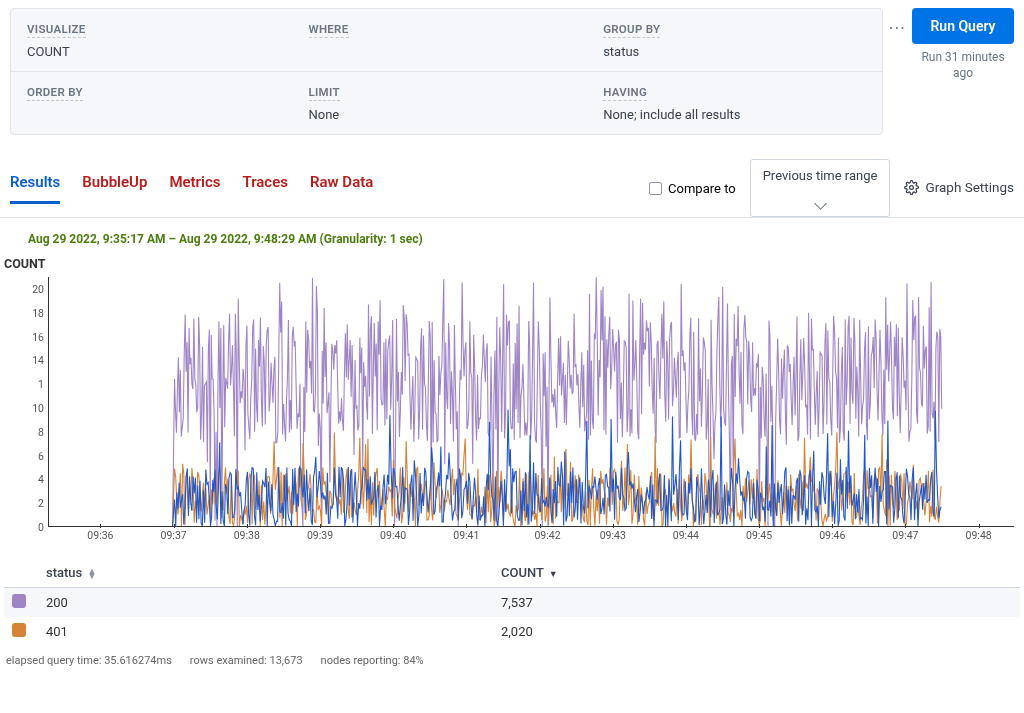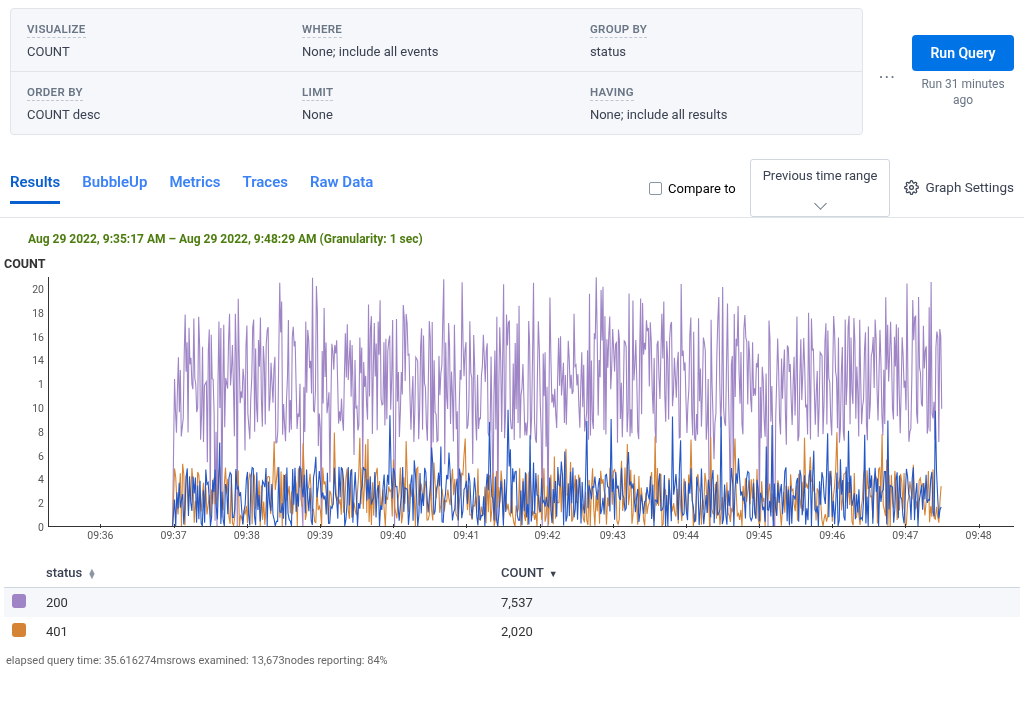--- a/index.html
+++ b/index.html
@@ -1,18 +1,18 @@
 <!DOCTYPE html>
 <html><head>
 <meta charset="utf-8">
 <style>
   * { box-sizing: border-box; margin: 0; padding: 0; font-family: -apple-system, BlinkMacSystemFont, "Segoe UI", Roboto, sans-serif; }
   body { background: #fff; color: #333; font-size: 13px; }
   .wrap { padding: 8px 10px 6px; }
-  .query-bar { display: flex; align-items: center; gap: 10px; }
+  .query-bar { display: flex; align-items: flex-start; }
   .query-panel {
     flex: 1;
     background: #f5f7fa;
     border: 1px solid #e1e5ea;
     border-radius: 4px;
     padding: 4px 0;
   }
   .query-row { display: flex; }
   .query-cell { flex: 1; padding: 8px 16px; }
   .query-cell:first-child { flex: 0.95; }
@@ -23,21 +23,21 @@
   .run-btn {
     background: #0073e6; color: #fff; border: none; border-radius: 4px;
     padding: 10px 12px; font-size: 14px; font-weight: 600; cursor: pointer;
     width: 100%; white-space: nowrap;
   }
   .run-ago { font-size: 12px; color: #6a7685; text-align: center; margin-top: 6px; line-height: 1.3; }
   .dots { font-size: 18px; color: #6a7685; padding: 8px 6px 0; cursor: pointer; letter-spacing: 1px; position: relative; top: -4px; }
 
   .toolbar { display: flex; align-items: center; padding: 18px 10px 0; border-bottom: 1px solid #e1e5ea; }
   .tabs { display: flex; gap: 22px; }
-  .tab { font-size: 15px; font-weight: 600; color: #3b82f6; cursor: pointer; padding-bottom: 10px; border-bottom: 3px solid transparent; }
+  .tab { font-size: 15px; font-weight: 600; color: #b91c1c; cursor: pointer; padding-bottom: 10px; border-bottom: 3px solid transparent; }
   .tab.active { color: #0a5fce; border-bottom-color: #0a5fce; }
   .toolbar-right { margin-left: auto; display: flex; align-items: center; gap: 14px; }
   .compare-wrap { display: flex; align-items: center; gap: 6px; font-size: 13px; color: #000000; }
   .compare-check { width: 13px; height: 13px; border: 1px solid #8b95a3; border-radius: 2px; display: inline-block; }
   .sel-wrap { display: flex; align-items: center; gap: 20px; border: 1px solid #d0d6de; border-radius: 3px; padding: 8px 12px; font-size: 13px; color: #3a4252; cursor: pointer; flex-direction: column; }
   .chev { width: 9px; height: 9px; border-right: 1.5px solid #6a7685; border-bottom: 1.5px solid #6a7685; transform: rotate(45deg); margin-top: -4px; }
   .gs { display: flex; align-items: center; gap: 6px; font-size: 13.5px; color: #3a4252; cursor: pointer; padding-bottom: 2px; }
   .gear { width: 15px; height: 15px; display: inline-block; }
 
   .meta-row { padding: 14px 4px 10px; font-size: 12px; font-weight: 700; color: #4d7c0f; margin-left: 24px; }
@@ -56,47 +56,45 @@
   .tbl-wrap { padding: 6px 4px 2px; }
   .tbl-head, .tbl-row { display: flex; align-items: center; padding: 6px 8px; font-size: 13px; }
   .tbl-head { color: #3a4252; font-weight: 500; border-bottom: 1px solid #d0d6de; padding-bottom: 7px; }
   .col-sw { width: 34px; }
   .col-status { width: 455px; }
   .col-count { flex: 1; }
   .swatch { width: 14px; height: 14px; border-radius: 3px; display: inline-block; }
   .tbl-row:nth-child(odd) { background: #f5f7fa; }
   .sort-ind { font-size: 9px; color: #8b95a3; margin-left: 2px; display:inline-flex; flex-direction:column; line-height:5px; vertical-align: middle; }
   .sort-down { font-size: 9px; color: #3a4252; margin-left: 2px; }
-  .footer { font-family: monospace; font-size: 11px; color: #666; padding: 6px 6px 2px; display: flex; }
+  .footer { font-family: monospace; font-size: 11px; color: #666; padding: 6px 6px 2px; display: flex; gap: 18px; }
 </style>
 </head>
 <body>
 
 <div class="wrap">
   <div class="query-bar">
     <div class="query-panel">
       <div class="query-row">
         <div class="query-cell">
           <div class="q-label">VISUALIZE</div>
           <div class="q-value">COUNT</div>
         </div>
         <div class="query-cell">
           <div class="q-label">WHERE</div>
-          <div class="q-value">None; include all events</div>
         </div>
         <div class="query-cell">
           <div class="q-label">GROUP BY</div>
           <div class="q-value">status</div>
         </div>
       </div>
       <div class="query-divider"></div>
       <div class="query-row">
         <div class="query-cell">
           <div class="q-label">ORDER BY</div>
-          <div class="q-value">COUNT desc</div>
         </div>
         <div class="query-cell">
           <div class="q-label">LIMIT</div>
           <div class="q-value">None</div>
         </div>
         <div class="query-cell">
           <div class="q-label">HAVING</div>
           <div class="q-value">None; include all results</div>
         </div>
       </div>

